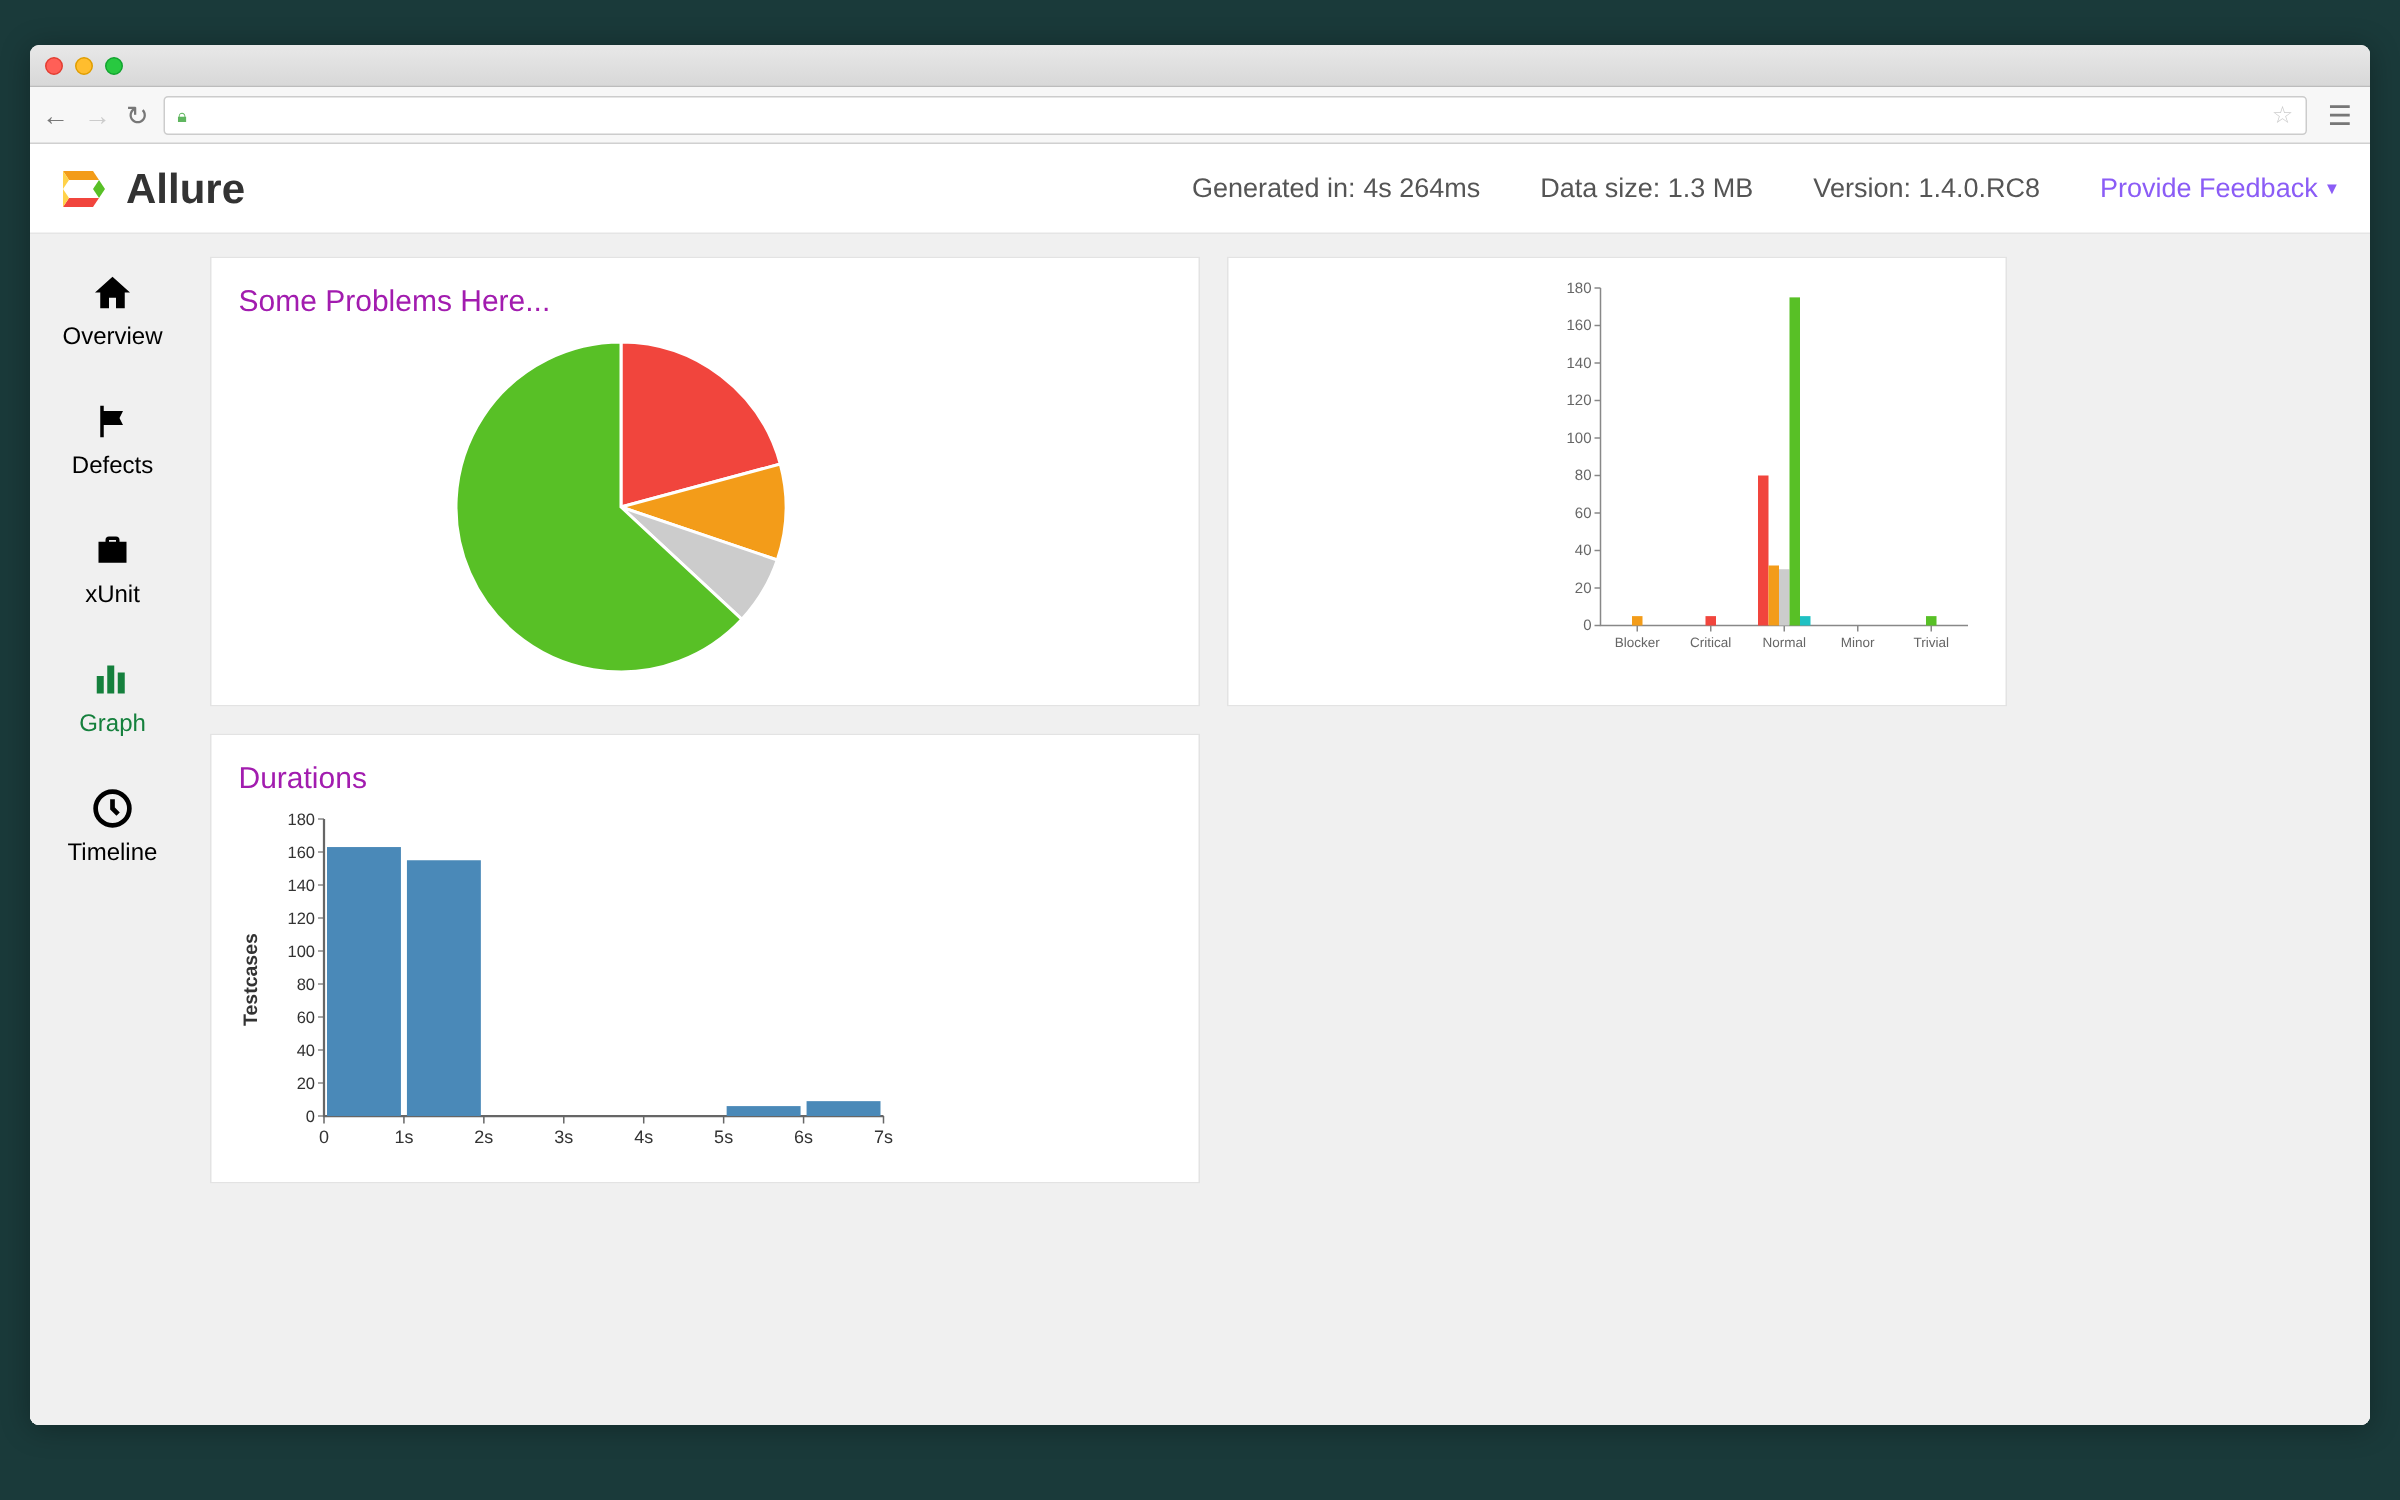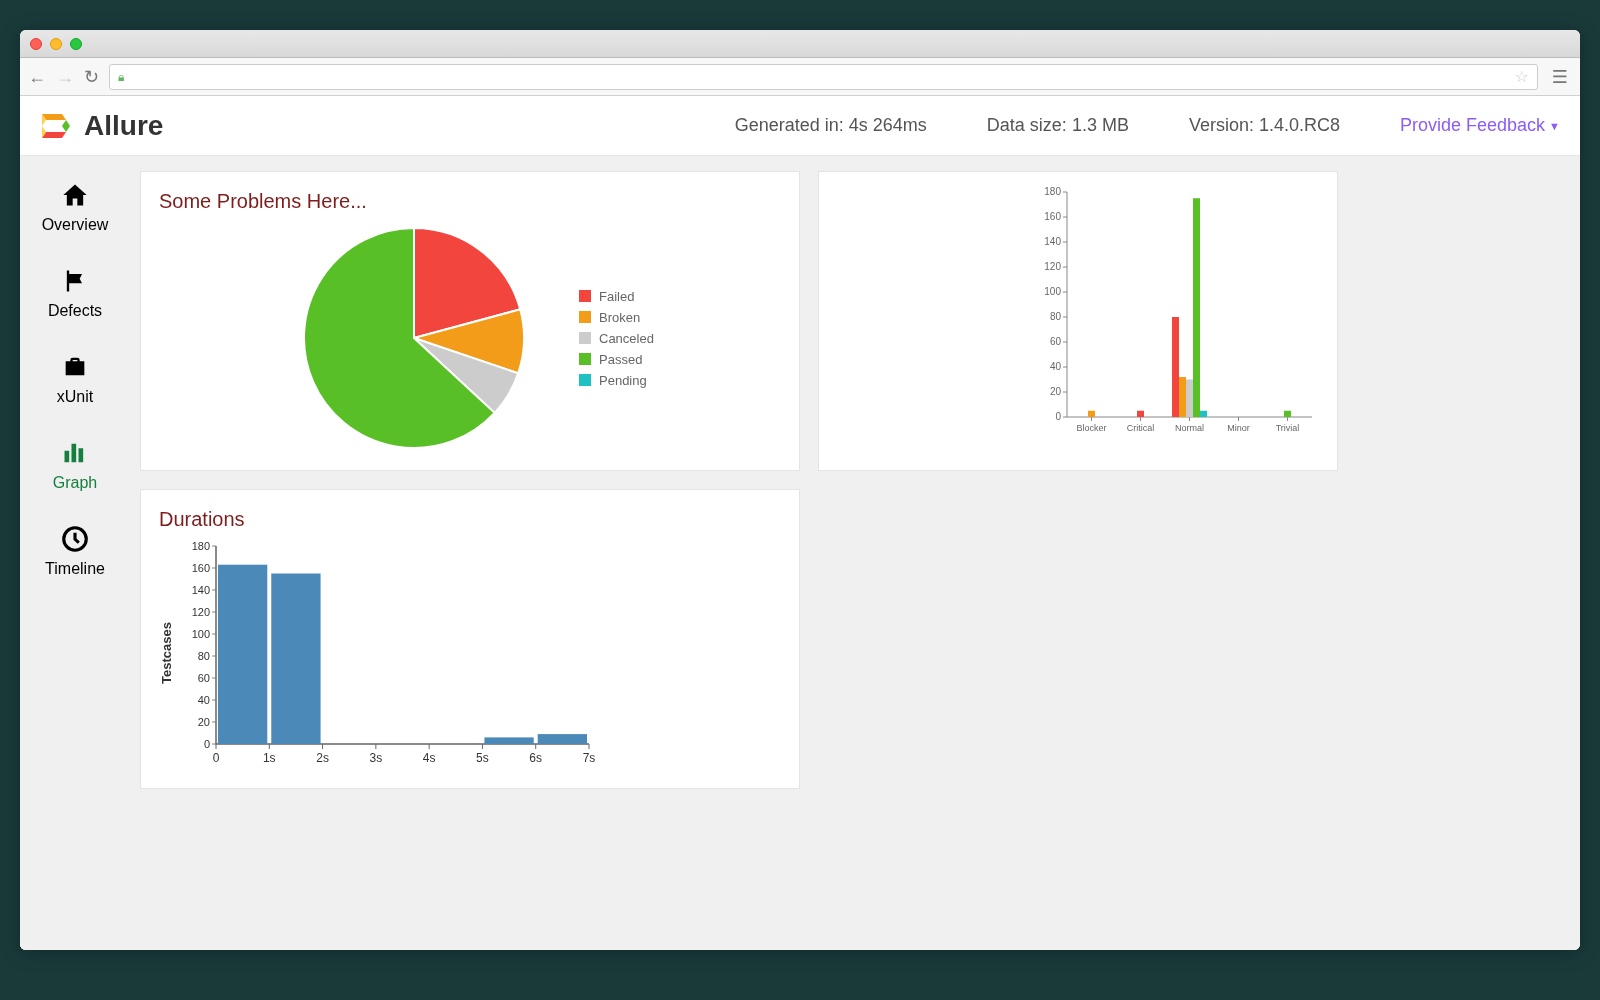--- a/index.html
+++ b/index.html
@@ -72,21 +72,21 @@
     display:flex;
     align-items:center;
     padding:0 20px;
     gap:28px;
     font-size:18px;
     color:#555;
   }
   .logo-wrap{display:flex;align-items:center;gap:12px;}
   .logo-svg{width:32px;height:32px;}
   .logo-text{font-size:28px;font-weight:700;color:#333;}
-  .metrics{margin-left:auto;display:flex;gap:60px;align-items:center;font-size:18px;color:#555;}
+  .metrics{margin-left:auto;display:flex;gap:40px;align-items:center;font-size:18px;color:#555;}
   .feedback{color:#8b5cf6;cursor:pointer;display:flex;align-items:center;gap:4px;}
   .main-area{flex:1;display:flex;background:#f0f0f0;}
   .sidebar{
     width:110px;
     background:#f0f0f0;
     display:flex;
     flex-direction:column;
     align-items:center;
     padding-top:18px;
     gap:20px;
@@ -112,21 +112,21 @@
     grid-template-rows: 300px 300px;
     gap:18px;
     align-content:start;
   }
   .card{
     background:#fff;
     border:1px solid #e3e3e3;
     padding:18px;
     position:relative;
   }
-  .card-title{font-size:20px;color:#7f1d1d;margin-bottom:10px;}
+  .card-title{font-size:20px;color:#a21caf;margin-bottom:10px;}
   .pie-wrap{display:flex;align-items:center;gap:50px;padding-left:140px;}
   .legend{font-size:13px;color:#666;display:flex;flex-direction:column;gap:6px;}
   .leg-row{display:flex;align-items:center;gap:8px;}
   .swatch{width:12px;height:12px;}
   .chart-svg{overflow:visible;}
   .durations-wrap{display:flex;gap:10px;}
   .ylab{writing-mode:vertical-rl;transform:rotate(180deg);text-align:center;font-size:13px;font-weight:700;color:#333;}
 </style>
 </head>
 <body>
@@ -230,42 +230,20 @@
 
         <div class="card">
           <div class="card-title">Some Problems Here...</div>
           <div class="pie-wrap">
             <svg id="pie" class="chart-svg" width="230" height="230" viewBox="-115 -115 230 230">
                 <path d="M0 0 L6.735557395310443e-15 -110 A110 110 0 0 1 106.20165372986298 -28.656739958381188 Z" fill="#f1453d" stroke="#fff" stroke-width="2"></path>
                 <path d="M0 0 L106.20165372986298 -28.656739958381188 A110 110 0 0 1 104.17783572523203 35.31258336070259 Z" fill="#f39c19" stroke="#fff" stroke-width="2"></path>
                 <path d="M0 0 L104.17783572523203 35.31258336070259 A110 110 0 0 1 80.59813568707284 74.85947183735799 Z" fill="#cccccc" stroke="#fff" stroke-width="2"></path>
                 <path d="M0 0 L80.59813568707284 74.85947183735799 A110 110 0 1 1 -2.0206672185931328e-14 -110 Z" fill="#58c026" stroke="#fff" stroke-width="2"></path>
               </svg>
-            <div class="legend" id="pie-legend">
-                <div class="leg-row">
-                  <span class="swatch" style="background:#f1453d"></span>
-                  <span>Failed</span>
-                </div>
-                <div class="leg-row">
-                  <span class="swatch" style="background:#f39c19"></span>
-                  <span>Broken</span>
-                </div>
-                <div class="leg-row">
-                  <span class="swatch" style="background:#cccccc"></span>
-                  <span>Canceled</span>
-                </div>
-                <div class="leg-row">
-                  <span class="swatch" style="background:#58c026"></span>
-                  <span>Passed</span>
-                </div>
-                <div class="leg-row">
-                  <span class="swatch" style="background:#1fc1c3"></span>
-                  <span>Pending</span>
-                </div>
-              </div>
           </div>
         </div>
 
         <div class="card">
           <svg id="severity" class="chart-svg" width="280" height="250" style="position:absolute;right:20px;top:15px;">
               <line x1="26" x2="30" y1="230" y2="230" stroke="#888"></line>
               <text x="24" y="233" text-anchor="end" font-size="10" fill="#666">0</text>
               <line x1="26" x2="30" y1="205" y2="205" stroke="#888"></line>
               <text x="24" y="208" text-anchor="end" font-size="10" fill="#666">20</text>
               <line x1="26" x2="30" y1="180" y2="180" stroke="#888"></line>

